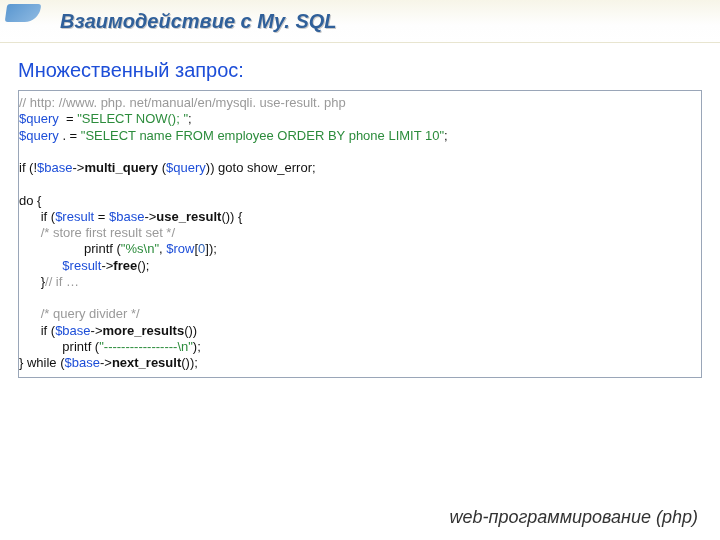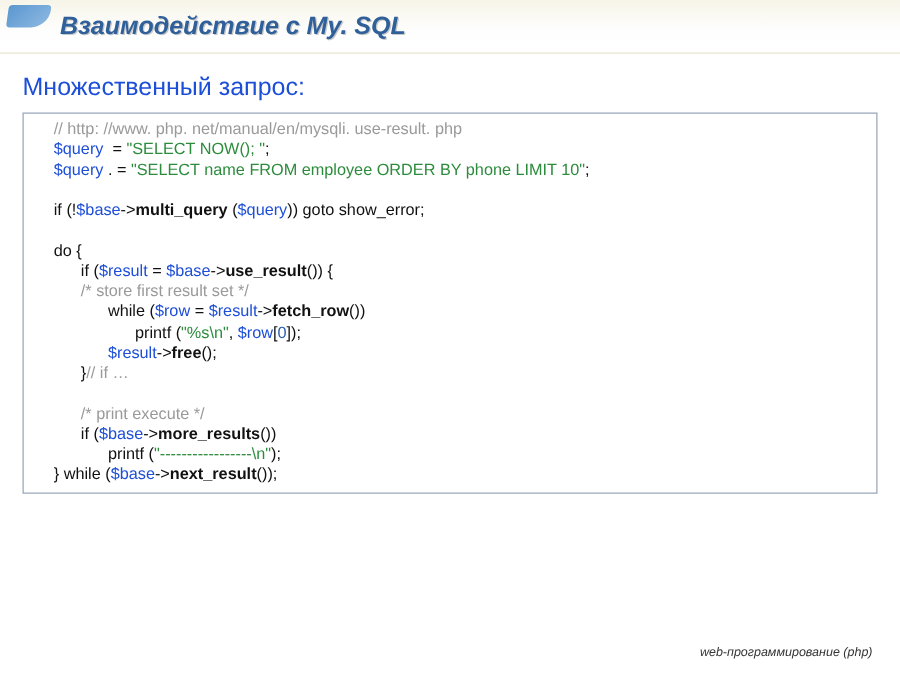--- a/index.html
+++ b/index.html
@@ -9,21 +9,21 @@
     height: 540px;
     font-family: Arial, sans-serif;
     background: #fff;
     position: relative;
     overflow: hidden;
   }
   .header-bar {
     height: 42px;
     background: linear-gradient(to bottom, #f7f5e8 0%, #fefefe 60%, #fff 100%);
     border-bottom: 1px solid #e8e5d0;
-    padding-left: 48px;
+    padding-left: 60px;
     display: flex;
     align-items: center;
     position: relative;
     text-align: center;
   }
   .logo-corner {
     position: absolute;
     left: 6px;
     top: 4px;
     width: 40px;
@@ -44,37 +44,37 @@
     text-shadow: 1px 1px 0 #c8c8c8;
   }
   .section-title {
     font-size: 20px;
     color: #1d4ed8;
     margin: 16px 0 8px 18px;
   }
   .code-box {
     margin: 0 18px 0 18px;
     border: 1px solid #9aa6b8;
-    padding: 4px 8px 6px 24px;
+    padding: 4px 8px 6px 0;
     font-family: Arial, sans-serif;
     font-size: 13px;
     line-height: 1.25;
     color: #111;
   }
   .code-box p { margin: 0; white-space: pre; }
   .c-grey { color: #9a9a9a; }
   .c-red  { color: #1d4ed8; }
   .c-blue { color: #2a5db0; }
   .c-green{ color: #2c8c3c; }
   .footer {
     position: absolute;
     right: 22px;
     bottom: 12px;
     font-style: italic;
-    font-size: 10px;
+    font-size: 18px;
     color: #333;
   }
 </style>
 </head>
 <body>
 
 <div class="header-bar">
   <div class="logo-corner">
     <div class="logo-shape"></div>
   </div>
@@ -86,24 +86,23 @@
 <div class="code-box">
   <p><span class="c-grey">// http: //www. php. net/manual/en/mysqli. use-result. php</span></p>
   <p><span class="c-red">$query </span><span> = </span><span class="c-green">"SELECT NOW(); "</span><span>;</span></p>
   <p><span class="c-red">$query </span><span>. = </span><span class="c-green">"SELECT name FROM employee ORDER BY phone LIMIT 10"</span><span>;</span></p>
   <p> </p>
   <p><span>if (!</span><span class="c-red">$base</span><span>-&gt;</span><b><span>multi_query </span></b><span>(</span><span class="c-red">$query</span><span>)) goto show_error;</span></p>
   <p> </p>
   <p><span>do {</span></p>
   <p><span>      if (</span><span class="c-red">$result </span><span>= </span><span class="c-red">$base</span><span>-&gt;</span><b><span>use_result</span></b><span>()) {</span></p>
   <p><span class="c-grey">      /* store first result set */</span></p>
-  <p><span>            while (</span><span class="c-red">$row </span><span>= </span><span class="c-red">$result</span><span>-&gt;</span><b><span>fetch_row</span></b><span>())</span></p>
   <p><span>                  printf (</span><span class="c-green">"%s\n"</span><span>, </span><span class="c-red">$row</span><span>[</span><span class="c-blue">0</span><span>]);</span></p>
   <p><span>            </span><span class="c-red">$result</span><span>-&gt;</span><b><span>free</span></b><span>();</span></p>
   <p><span>      }</span><span class="c-grey">// if …</span></p>
   <p> </p>
-  <p><span class="c-grey">      /* print execute */</span></p>
+  <p><span class="c-grey">      /* query divider */</span></p>
   <p><span>      if (</span><span class="c-red">$base</span><span>-&gt;</span><b><span>more_results</span></b><span>())</span></p>
   <p><span>            printf (</span><span class="c-green">"-----------------\n"</span><span>);</span></p>
   <p><span>} while (</span><span class="c-red">$base</span><span>-&gt;</span><b><span>next_result</span></b><span>());</span></p>
 </div>
 
 <div class="footer">web-программирование (php)</div>
 
 </body></html>

